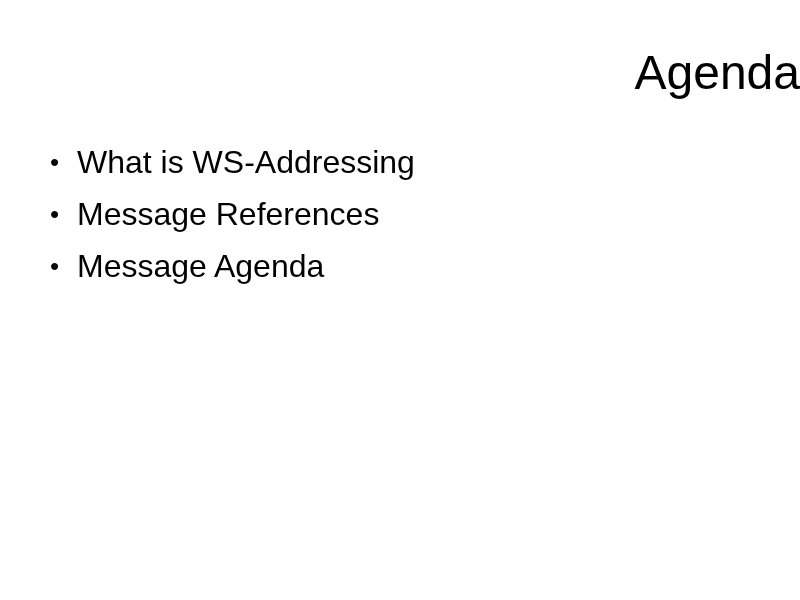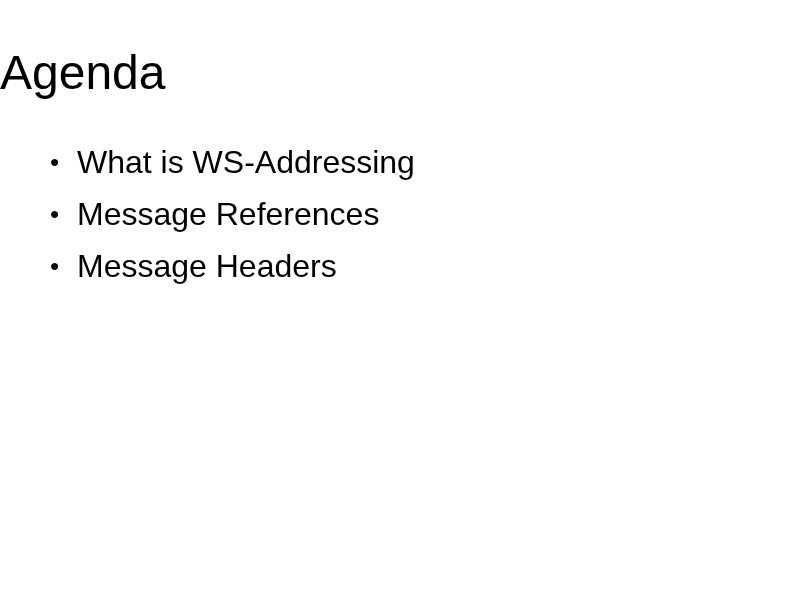--- a/index.html
+++ b/index.html
@@ -22,21 +22,21 @@
     height: 600px;
     background: #ffffff;
     box-sizing: border-box;
   }
 
   .slide-title {
     position: absolute;
     left: 0;
     top: 44px;
     width: 800px;
-    text-align: left;
+    text-align: right;
     font-size: 48px;
     font-weight: normal;
     line-height: 58px;
     color: #000000;
     letter-spacing: 0px;
     margin: 0;
     white-space: nowrap;
   }
 
   .bullet-list {
@@ -92,18 +92,18 @@
       <span class="bullet-text">What is WS-Addressing</span>
     </li>
 
     <li class="bullet-item">
       <span class="bullet-marker">•</span>
       <span class="bullet-text">Message References</span>
     </li>
 
     <li class="bullet-item">
       <span class="bullet-marker">•</span>
-      <span class="bullet-text">Message Headers</span>
+      <span class="bullet-text">Message Agenda</span>
     </li>
 
   </ul>
 
 </div>
 
 </body></html>

